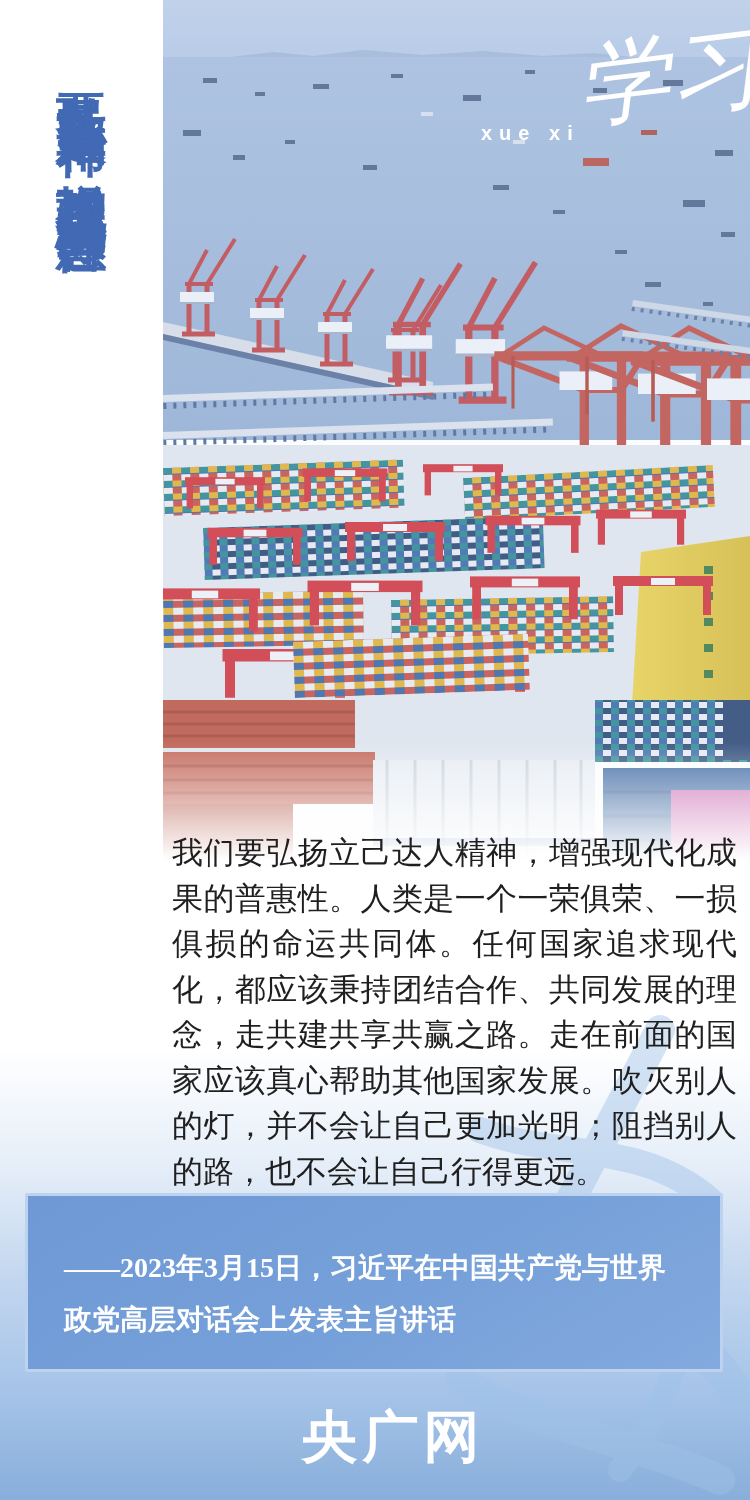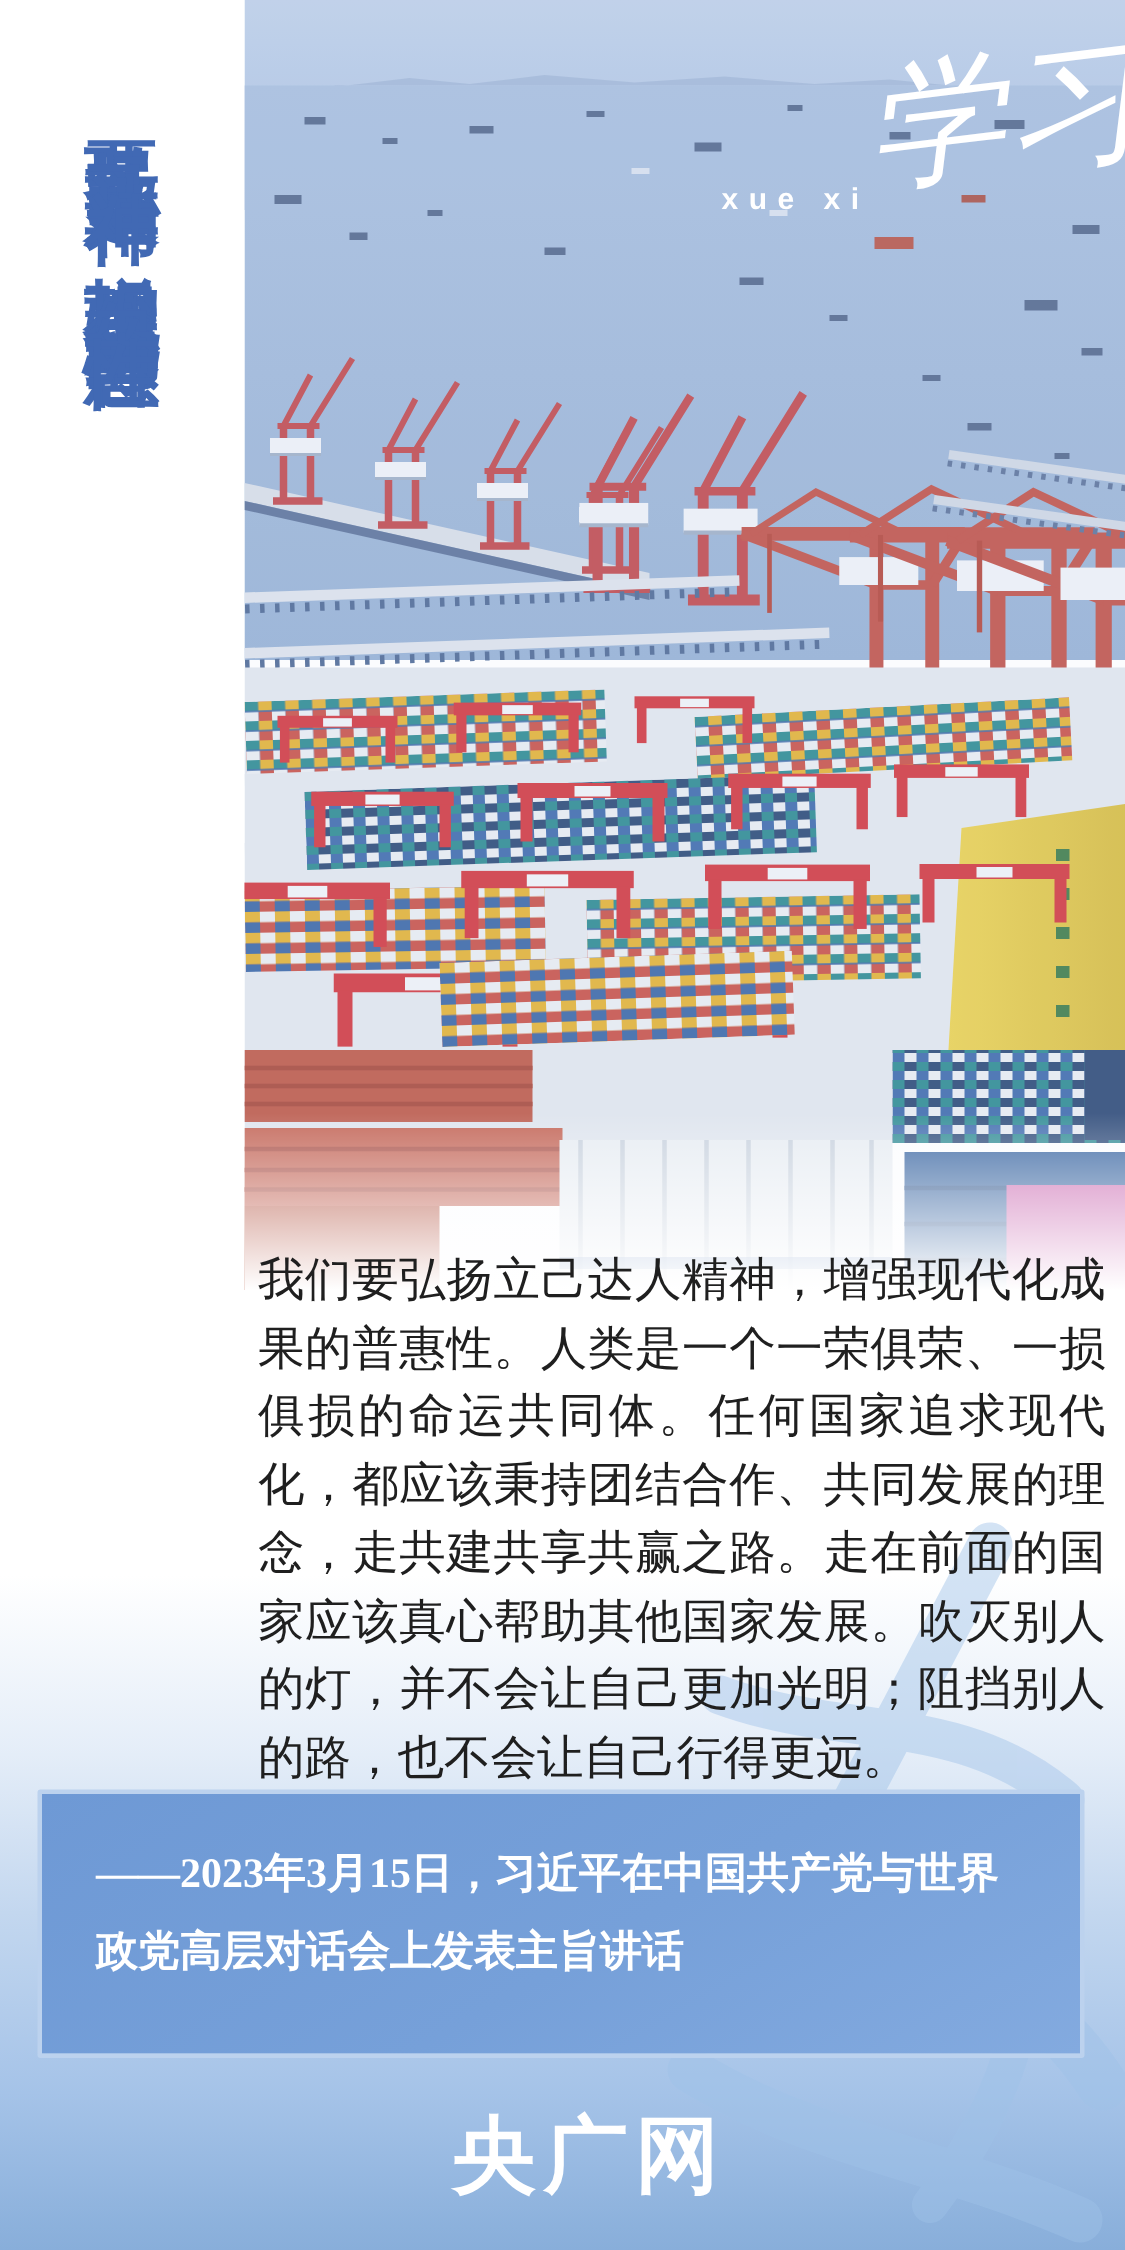--- a/index.html
+++ b/index.html
@@ -24,21 +24,21 @@
   .body-text{
     position:absolute;left:172px;top:830px;width:565px;
     font-family:"Liberation Serif",serif;font-size:31px;line-height:45.5px;
     color:#1f1f1f;text-align:justify;
   }
   .watermark{position:absolute;left:420px;top:1010px;width:330px;height:490px;pointer-events:none;}
   .quote-box{
     position:absolute;left:25px;top:1193px;width:698px;height:179px;box-sizing:border-box;
     background:linear-gradient(150deg,#6e99d5 0%,#76a0d9 55%,#83aadf 100%);
     border:3px solid #bcd2ee;border-radius:2px;
-    padding:28px 28px 0 36px;
+    padding:46px 28px 0 36px;
     font-family:"Liberation Serif",serif;font-weight:700;font-size:28px;line-height:52px;color:#ffffff;
   }
   .footer-logo{
     position:absolute;left:0;top:1400px;width:750px;text-align:center;
     font-weight:700;font-size:56px;letter-spacing:5px;color:#ffffff;
     font-family:"Liberation Sans",sans-serif;
     padding-left:18px;
   }
 </style>
 </head>

